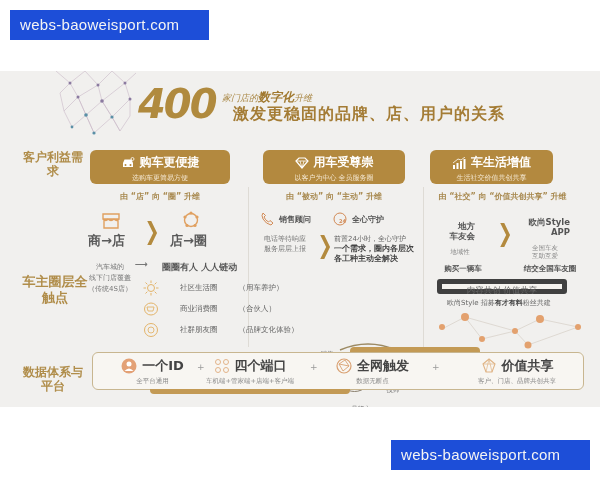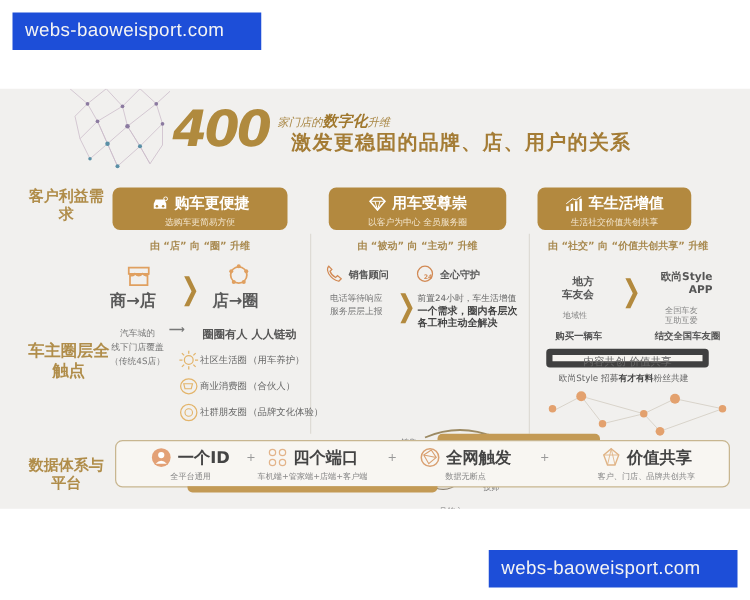--- a/index.html
+++ b/index.html
@@ -55,21 +55,21 @@
   }
 
   .divider { position: absolute; top: 116px; width: 1px; height: 160px; background: #dedbd5; }
 
   
   .c1-ic { position: absolute; top: 141px; width: 22px; height: 18px; }
   .c1-lbl { position: absolute; top: 161px; font-size: 13px; font-weight: bold; color: #5a5a5a; }
   .chev { position: absolute; font-size: 24px; color: #b38a3e; font-weight: bold; transform: scaleX(0.75); }
   .small-grey { position: absolute; font-size: 7px; color: #777; text-align: center; line-height: 11px; }
   .bold-dark { position: absolute; font-size: 9px; font-weight: bold; color: #555; }
-  .circle-item { position: absolute; left: 143px; display: flex; align-items: center; gap: 1px; font-size: 7.5px; color: #666; }
+  .circle-item { position: absolute; left: 143px; display: flex; align-items: center; gap: 21px; font-size: 7.5px; color: #666; }
   .circle-item .ci { width: 16px; height: 16px; }
 
   
   .c2-head { position: absolute; font-size: 8px; font-weight: bold; color: #555; display: flex; align-items: center; gap: 5px; }
   .c2-head .ic { width: 14px; height: 14px; }
   .c2-desc { position: absolute; font-size: 7px; color: #777; line-height: 10px; }
   .c2-desc2 { position: absolute; font-size: 7px; color: #666; line-height: 10px; }
   .c2-desc2 b { font-size: 8px; color: #444; margin-top: 20px; }
   .cycle { position: absolute; left: 305px; top: 265px; width: 105px; height: 80px; }
   .cycle-center {
@@ -247,21 +247,21 @@
   </div>
   <div class="chev" style="left:315px; top:160px;">❯</div>
   <div class="c2-head" style="left:333px; top:141px;">
     <svg class="ic" viewBox="0 0 14 14">
         <circle cx="7" cy="7" r="6" fill="none" stroke="#d28a55" stroke-width="1"></circle>
         <text x="6" y="11" font-size="5" fill="#d28a55" font-family="DejaVu Sans, sans-serif">24</text>
       </svg>
     <span>全心守护</span>
   </div>
   <div class="c2-desc2" style="left:334px; top:163px;">
-    <div>前置24小时，车生活增值</div>
+    <div>前置24小时，全心守护</div>
     <div><b>一个需求，圈内各层次</b></div>
     <div><b>各工种主动全解决</b></div>
   </div>
 
   <svg class="cycle" style="left:318px; top:271px; width:100px; height:76px; position:absolute;" viewBox="0 0 100 76">
       <path d="M22 8 Q50 -4 78 8" fill="none" stroke="#9c8a63" stroke-width="1.4"></path>
       <path d="M16 66 Q30 76 44 74 M56 74 Q70 76 84 66" fill="none" stroke="#9c8a63" stroke-width="1.4"></path>
     </svg>
   <div class="cycle-center" style="left:337px; top:286px;">客户</div>
   <div class="cyc-lbl" style="left:319px; top:279px; width:16px;">销售顾问</div>

